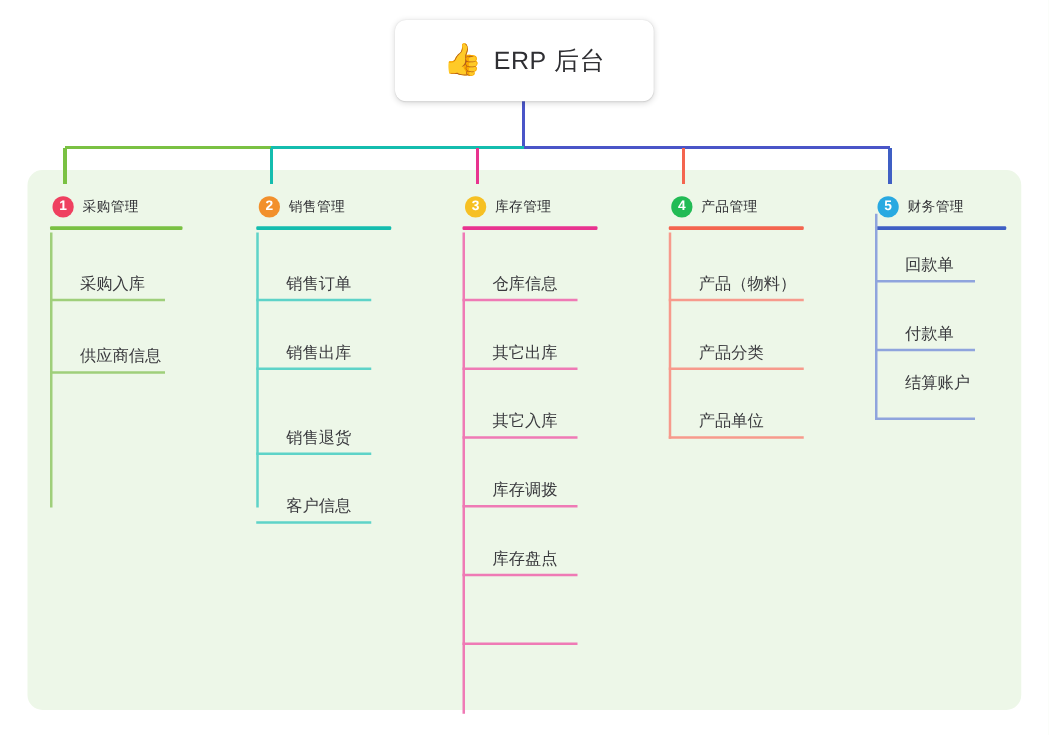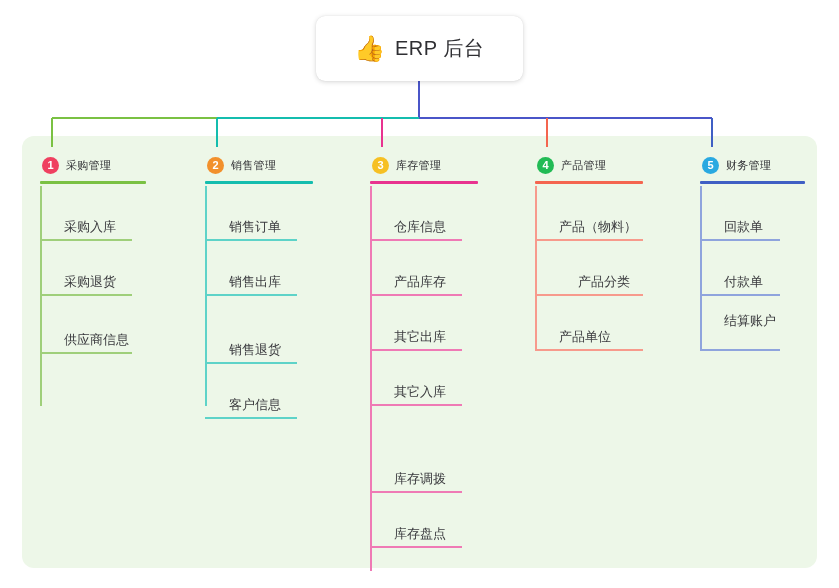--- a/index.html
+++ b/index.html
@@ -87,24 +87,20 @@
           <span class="badge" style="background: rgb(239, 64, 96);">1</span>
           <span class="col-title">采购管理</span>
         </div>
         <div class="head-rule" style="top: 181px; width: 106px; background: rgb(122, 193, 67);"></div>
         <div class="leaves" style="position: absolute; top: 186px;">
           <div class="spine" style="height: 220px; background: rgb(159, 207, 122);"></div>
           <div class="leaf" style="height: 55px;">
             <span class="leaf-label">采购入库</span>
             <div class="leaf-rule" style="width: 92px; background: rgb(159, 207, 122);"></div>
           </div>
-          <div class="leaf" style="height: 55px;">
-            <span class="leaf-label">采购退货</span>
-            <div class="leaf-rule" style="width: 92px; background: rgb(159, 207, 122);"></div>
-          </div>
           <div class="leaf" style="height: 58px; text-align: right;">
             <span class="leaf-label">供应商信息</span>
             <div class="leaf-rule" style="width: 92px; background: rgb(159, 207, 122);"></div>
           </div>
         </div>
       </div>
       <div class="col" style="left: 205px;">
         <div class="col-head" style="position: absolute; top: 148px;">
           <span class="badge" style="background: rgb(242, 144, 44);">2</span>
           <span class="col-title">销售管理</span>
@@ -136,32 +132,28 @@
           <span class="col-title">库存管理</span>
         </div>
         <div class="head-rule" style="top: 181px; width: 108px; background: rgb(232, 51, 143);"></div>
         <div class="leaves" style="position: absolute; top: 186px;">
           <div class="spine" style="height: 385px; background: rgb(239, 122, 181);"></div>
           <div class="leaf" style="height: 55px;">
             <span class="leaf-label">仓库信息</span>
             <div class="leaf-rule" style="width: 92px; background: rgb(239, 122, 181);"></div>
           </div>
           <div class="leaf" style="height: 55px;">
-            <span class="leaf-label">产品库存</span>
-            <div class="leaf-rule" style="width: 92px; background: rgb(239, 122, 181);"></div>
-          </div>
-          <div class="leaf" style="height: 55px;">
             <span class="leaf-label">其它出库</span>
             <div class="leaf-rule" style="width: 92px; background: rgb(239, 122, 181);"></div>
           </div>
           <div class="leaf" style="height: 55px; text-align: center;">
             <span class="leaf-label">其它入库</span>
             <div class="leaf-rule" style="width: 92px; background: rgb(239, 122, 181);"></div>
           </div>
-          <div class="leaf" style="height: 55px; margin-top: 32px;">
+          <div class="leaf" style="height: 55px;">
             <span class="leaf-label">库存调拨</span>
             <div class="leaf-rule" style="width: 92px; background: rgb(239, 122, 181);"></div>
           </div>
           <div class="leaf" style="height: 55px; text-align: right;">
             <span class="leaf-label">库存盘点</span>
             <div class="leaf-rule" style="width: 92px; background: rgb(239, 122, 181);"></div>
           </div>
           <div class="leaf" style="height: 55px;">
             <div class="leaf-rule" style="width: 92px; background: rgb(239, 122, 181);"></div>
           </div>
@@ -172,37 +164,37 @@
           <span class="badge" style="background: rgb(34, 187, 85);">4</span>
           <span class="col-title">产品管理</span>
         </div>
         <div class="head-rule" style="top: 181px; width: 108px; background: rgb(244, 101, 79);"></div>
         <div class="leaves" style="position: absolute; top: 186px;">
           <div class="spine" style="height: 165px; background: rgb(247, 154, 140);"></div>
           <div class="leaf" style="height: 55px;">
             <span class="leaf-label">产品（物料）</span>
             <div class="leaf-rule" style="width: 108px; background: rgb(247, 154, 140);"></div>
           </div>
-          <div class="leaf" style="height: 55px; padding-left: 19px;">
+          <div class="leaf" style="height: 55px;">
             <span class="leaf-label">产品分类</span>
             <div class="leaf-rule" style="width: 108px; background: rgb(247, 154, 140);"></div>
           </div>
           <div class="leaf" style="height: 55px;">
             <span class="leaf-label">产品单位</span>
             <div class="leaf-rule" style="width: 108px; background: rgb(247, 154, 140);"></div>
           </div>
         </div>
       </div>
       <div class="col" style="left: 700px;">
         <div class="col-head" style="position: absolute; top: 148px;">
           <span class="badge" style="background: rgb(41, 169, 225);">5</span>
           <span class="col-title">财务管理</span>
         </div>
         <div class="head-rule" style="top: 181px; width: 105px; background: rgb(63, 95, 196);"></div>
-        <div class="leaves" style="position: absolute; top: 186px;">
+        <div class="leaves" style="position: absolute; top: 171px;">
           <div class="spine" style="height: 165px; background: rgb(143, 164, 221);"></div>
           <div class="leaf" style="height: 55px;">
             <span class="leaf-label">回款单</span>
             <div class="leaf-rule" style="width: 80px; background: rgb(143, 164, 221);"></div>
           </div>
           <div class="leaf" style="height: 55px;">
             <span class="leaf-label">付款单</span>
             <div class="leaf-rule" style="width: 80px; background: rgb(143, 164, 221);"></div>
           </div>
           <div class="leaf" style="height: 55px; align-items: center;">

